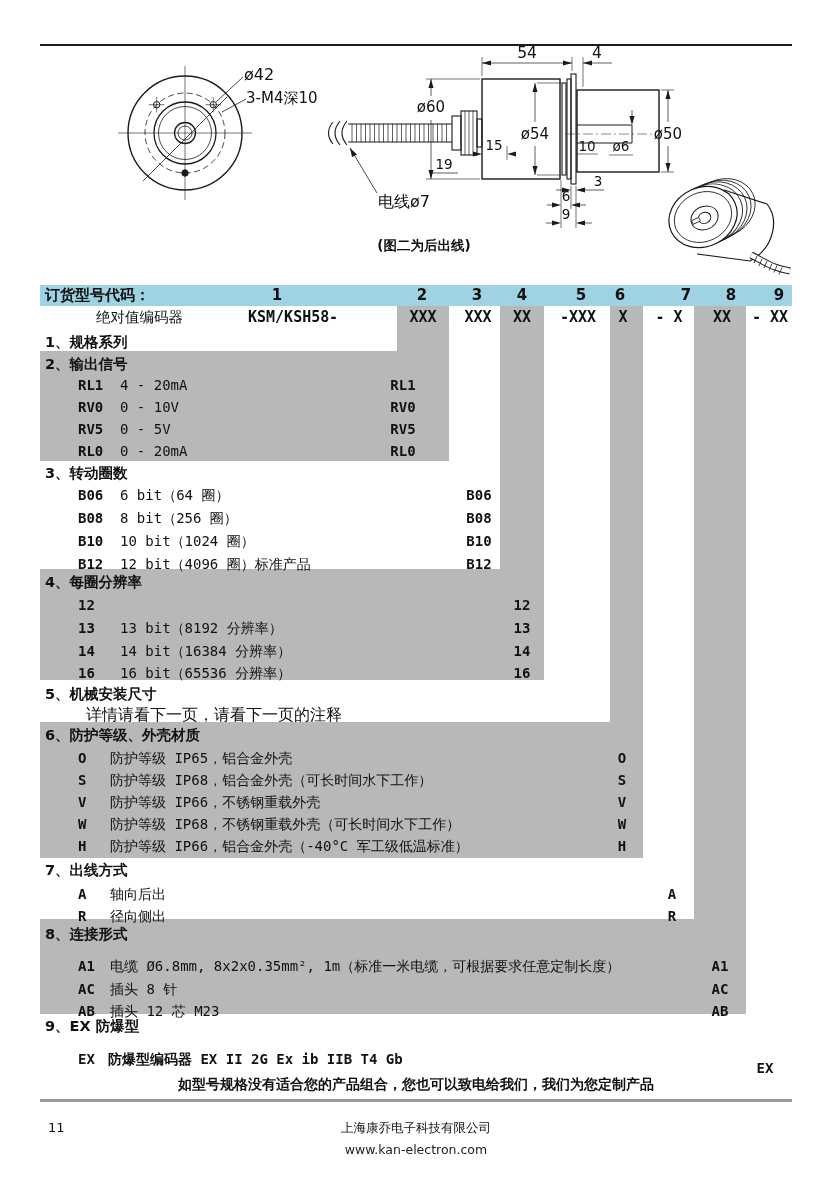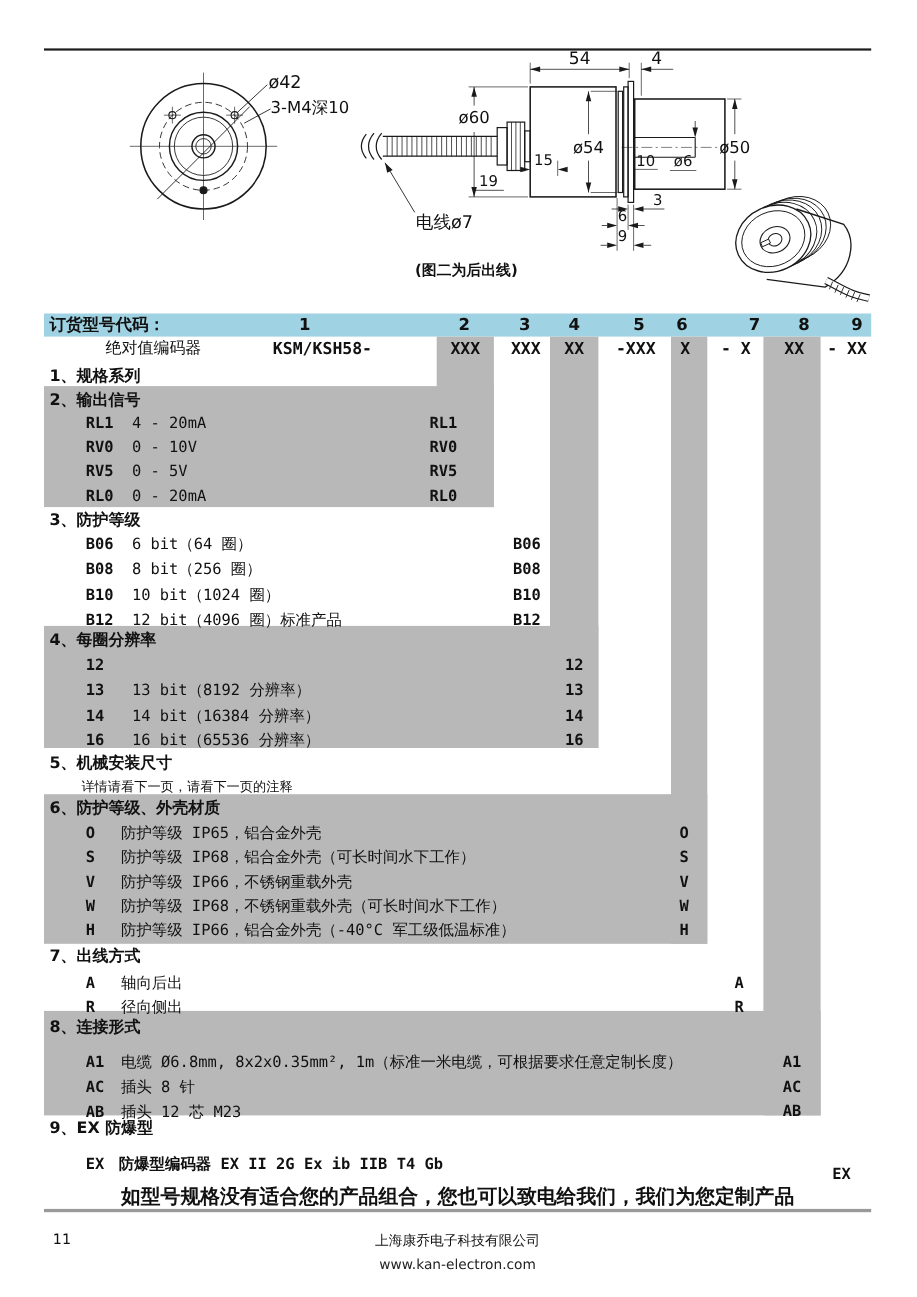--- a/index.html
+++ b/index.html
@@ -20,22 +20,22 @@
   .model{left:248px;font-family:"DejaVu Sans Mono","Liberation Mono",monospace;font-weight:bold;font-size:15px;}
   .dash{left:329px;font-family:"DejaVu Sans Mono","Liberation Mono",monospace;font-weight:bold;font-size:15px;}
   .code{font-family:"DejaVu Sans Mono","Liberation Mono",monospace;font-weight:bold;font-size:15px;transform:translateX(-50%);}
   .sech{left:45px;height:20px;line-height:20px;font-weight:bold;font-size:14.5px;}
   .optrow{left:0;width:834px;height:20px;line-height:20px;font-size:14px;}
   .optrow span{position:absolute;height:20px;line-height:20px;}
   .oc{left:78px;font-family:"DejaVu Sans Mono","Liberation Mono",monospace;font-weight:bold;font-size:14px;}
   .od{left:120px;font-family:"DejaVu Sans Mono","DejaVu Sans",monospace;font-size:14px;}
   .od2{left:110px !important;text-align:right;}
   .orr{font-family:"DejaVu Sans Mono","Liberation Mono",monospace;font-weight:bold;font-size:14px;transform:translateX(-50%);}
-  .subnote{left:74px;height:20px;line-height:20px;font-size:12px;font-family:"DejaVu Sans Mono","DejaVu Sans",monospace;text-align:center;}
-  .custom-note{left:416px;top:1076px;transform:translateX(-50%);font-weight:bold;font-size:18px;white-space:nowrap;}
+  .subnote{left:86px;height:20px;line-height:20px;font-size:16px;font-family:"DejaVu Sans Mono","DejaVu Sans",monospace;text-align:center;}
+  .custom-note{left:416px;top:1076px;transform:translateX(-50%);font-weight:bold;font-size:14px;white-space:nowrap;}
   .pgnum{left:48px;top:1120px;font-size:13px;}
   .company{left:416px;top:1120px;transform:translateX(-50%);font-size:12.5px;}
   .website{left:416px;top:1142px;transform:translateX(-50%);font-size:12.5px;color:#222;text-decoration:none;}
 </style>
 </head>
 <body>
 
 <div class="page">
 
   <div class="a rule-top"></div>
@@ -236,21 +236,21 @@
     <span class="od">0 - 5V</span>
     <span class="orr" style="left:403px">RV5</span>
   </div>
   <div class="a optrow" style="top:441px">
     <span class="oc">RL0</span>
     <span class="od">0 - 20mA</span>
     <span class="orr" style="left:403px">RL0</span>
   </div>
 
   <div class="a sech" style="top:463px">
-    <span>3、</span><span>防护等级</span>
+    <span>3、</span><span>转动圈数</span>
   </div>
   <div class="a optrow" style="top:485px">
     <span class="oc">B06</span>
     <span class="od">6 bit（64 圈）</span>
     <span class="orr" style="left:479px">B06</span>
   </div>
   <div class="a optrow" style="top:508px">
     <span class="oc">B08</span>
     <span class="od">8 bit（256 圈）</span>
     <span class="orr" style="left:479px">B08</span>

